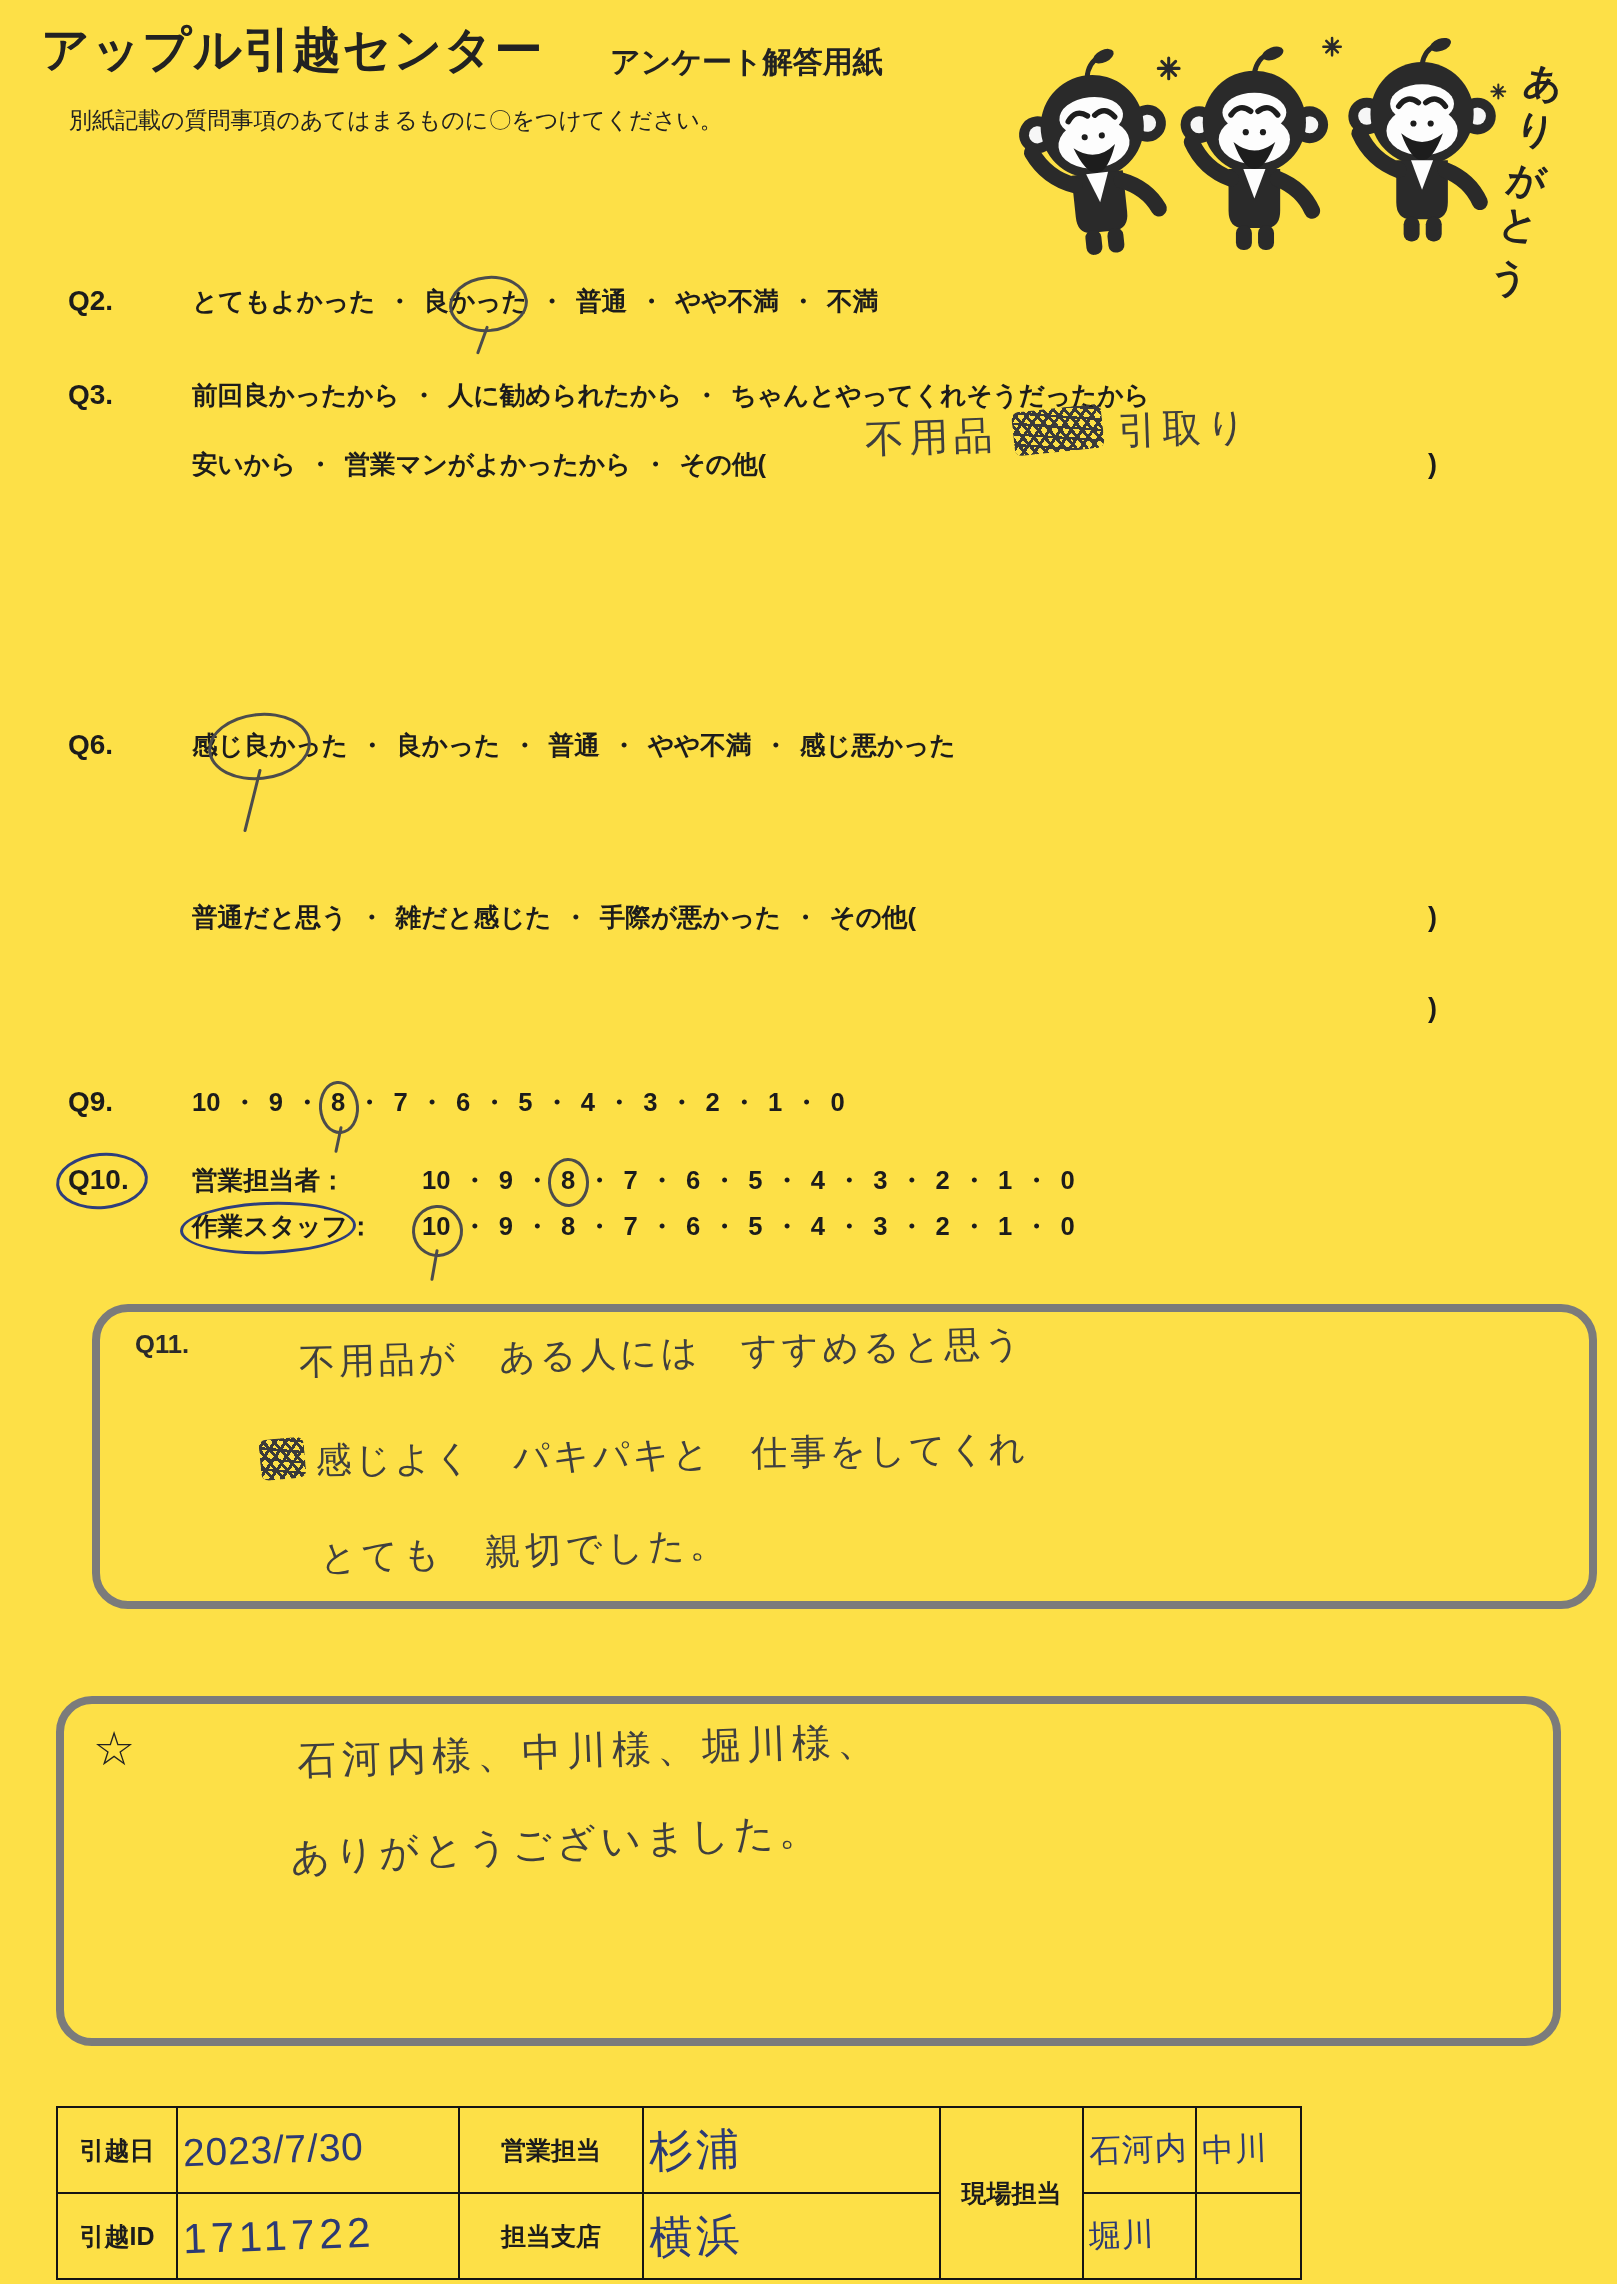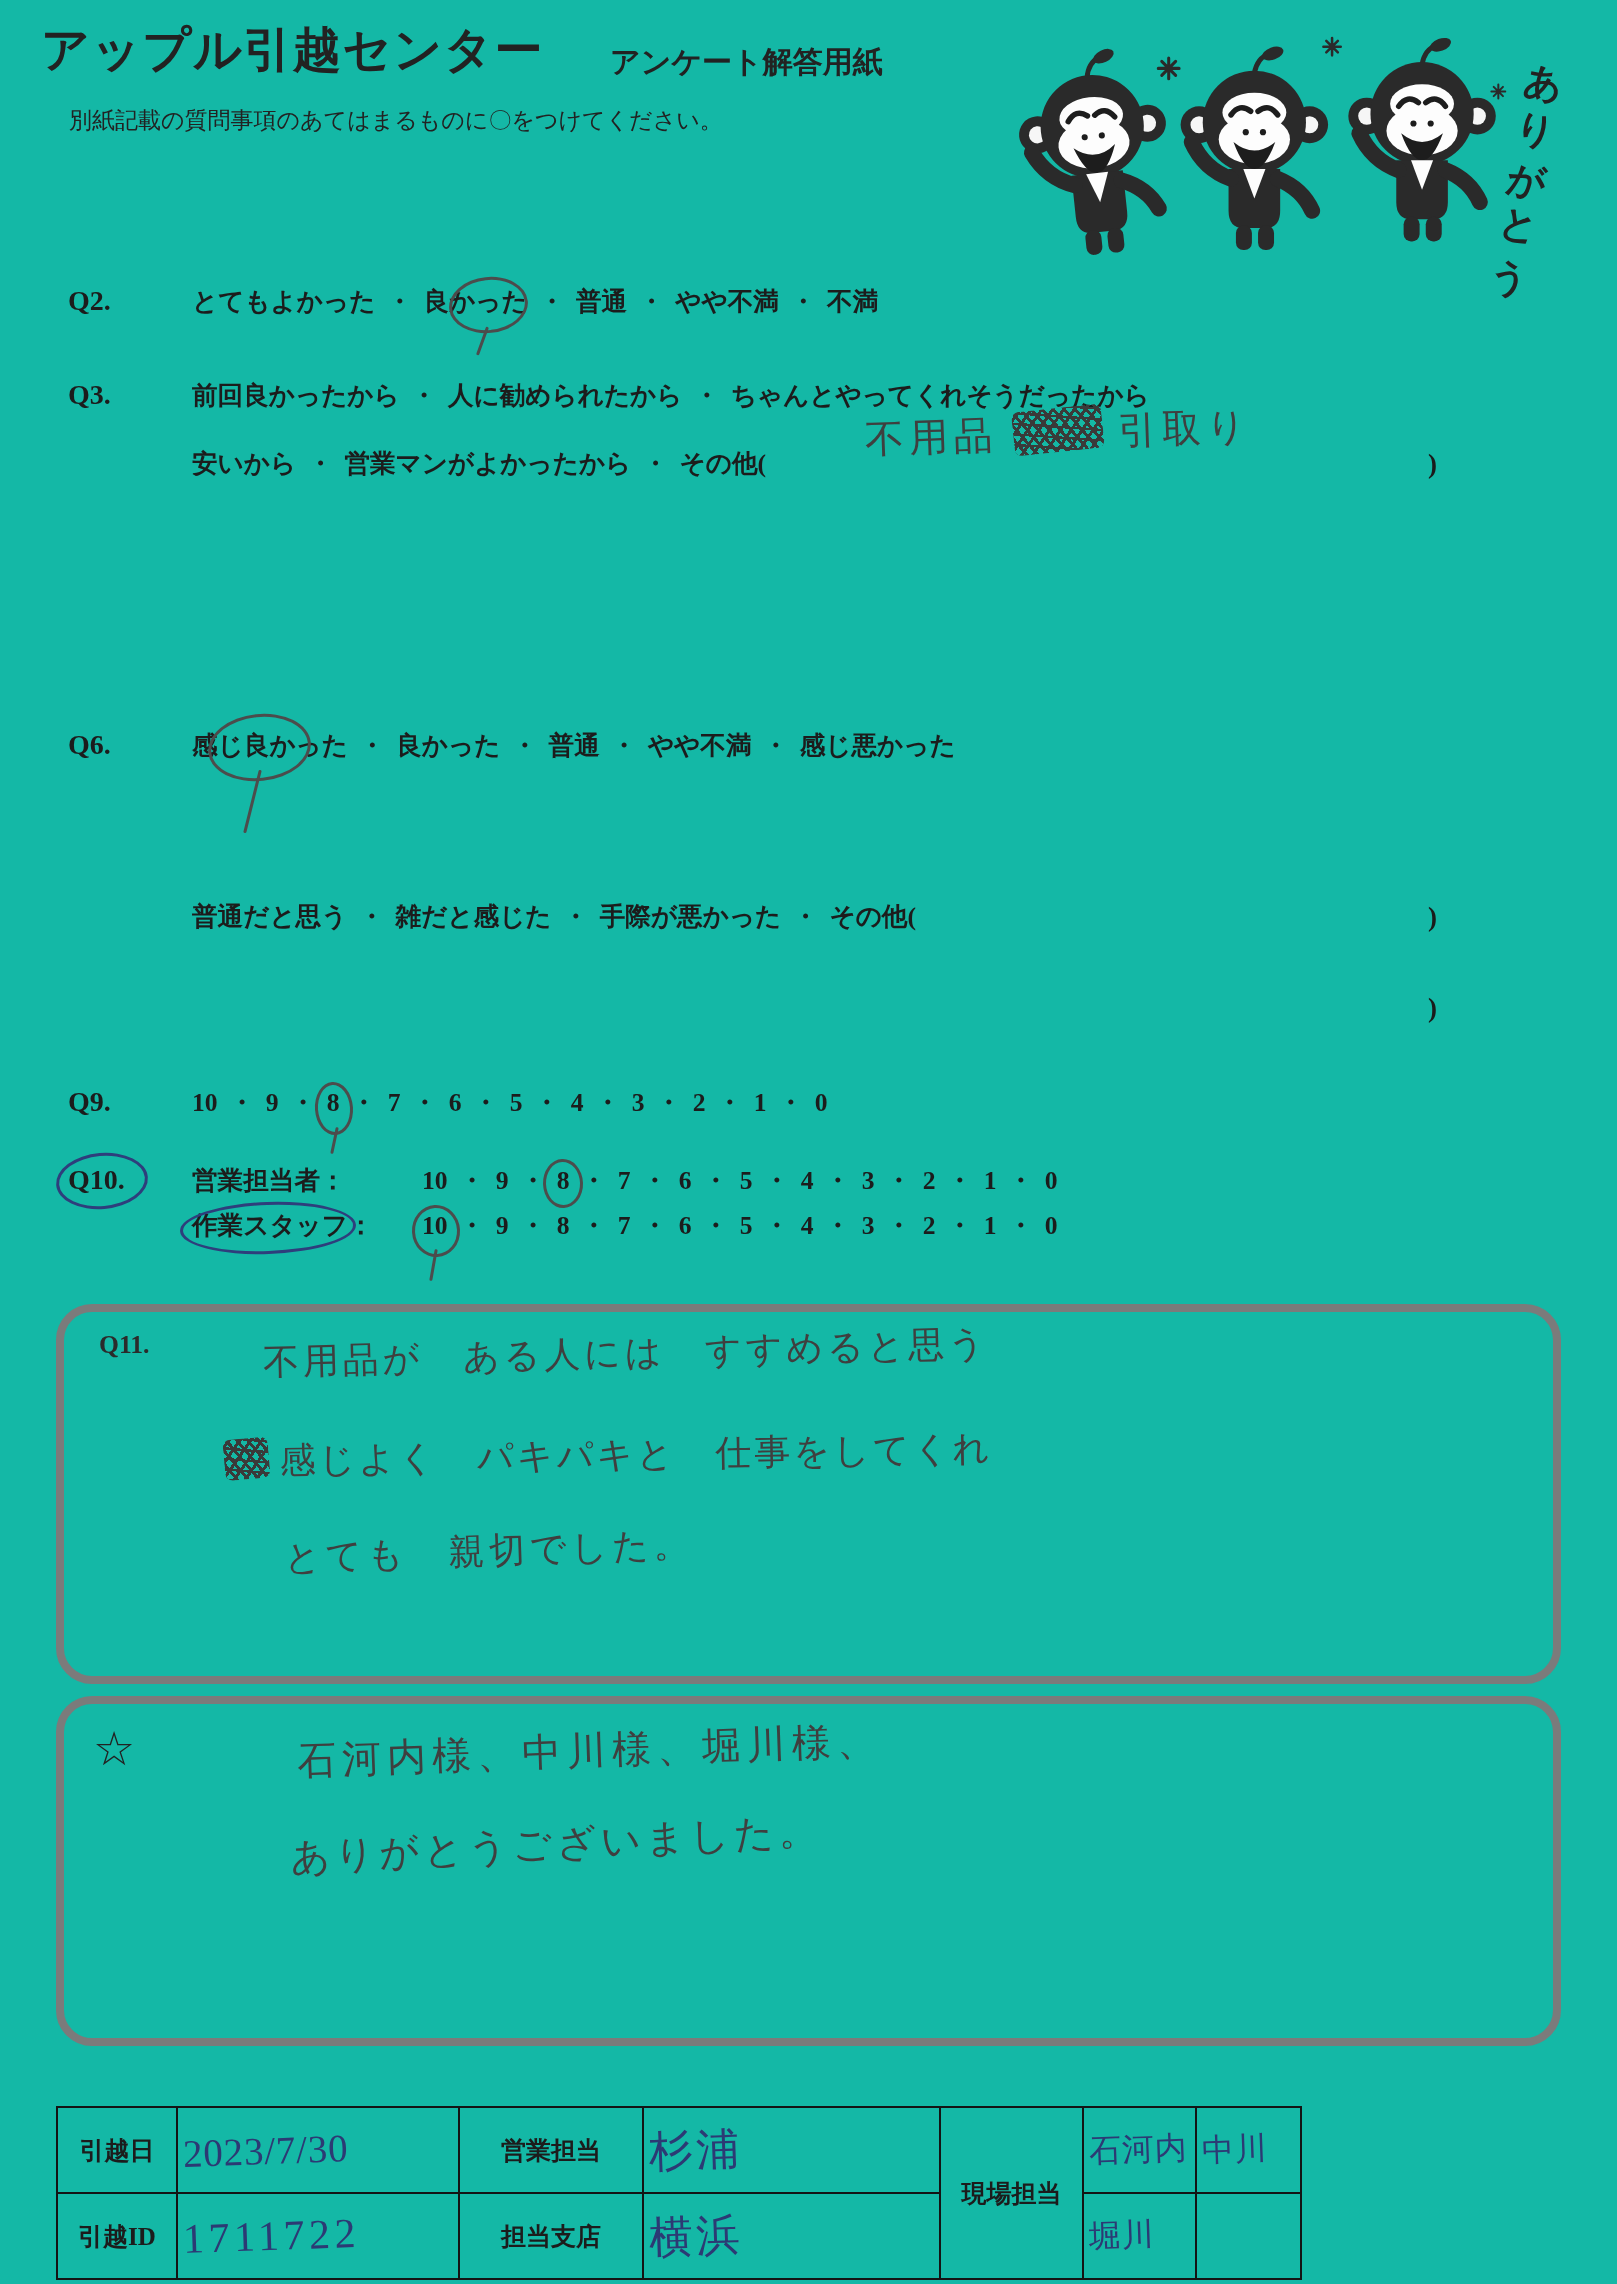--- a/index.html
+++ b/index.html
@@ -1,17 +1,17 @@
 <!DOCTYPE html>
 <html style="font-size:12px"><head>
 <meta charset="utf-8">
 <style>
   html,body{margin:0;padding:0;background:#d9d9d9;}
-  .page{position:relative;width:1617px;height:2284px;background:#14b8a6;overflow:hidden;
-        font-family:Liberation Serif, serif;color:#1b1b1b;}
+  .page{position:relative;width:1617px;height:2284px;background:#fde047;overflow:hidden;
+        font-family:Liberation Sans, sans-serif;color:#1b1b1b;}
 
   
   .title{position:absolute;left:41px;top:18px;margin:0;font-size:48px;font-weight:800;letter-spacing:1.5px;color:#222;}
   .subtitle{position:absolute;left:610px;top:42px;font-size:30px;font-weight:700;color:#222;}
   .instruction{position:absolute;left:69px;top:105px;margin:0;font-size:23px;font-weight:500;color:#222;}
 
   
   .mascots{position:absolute;left:1001px;top:21px;width:506px;height:248px;}
   .arigato{position:absolute;left:1504px;top:36px;height:248px;writing-mode:vertical-rl;
            font-size:38px;font-weight:800;letter-spacing:6px;transform:rotate(10deg);color:#222;}
@@ -60,21 +60,21 @@
   .scribble{display:inline-block;vertical-align:-6px;width:90px;height:44px;margin:0 15px;border-radius:7.5px;
     background:
       repeating-linear-gradient(55deg,#3a3a3a 0 3px,transparent 3px 8.3px),
       repeating-linear-gradient(-50deg,#3a3a3a 0 3px,transparent 3px 9px),
       repeating-linear-gradient(10deg,#3a3a3a 0 2.3px,transparent 2.3px 10.5px);
     transform:rotate(-4deg);}
   .scribble.small{width:45px;height:41px;margin:0 10.5px 0 0;}
 
   
   .bigbox{position:absolute;left:56px;width:1505px;border:8.3px solid #7b7b7b;border-radius:36px;box-sizing:border-box;}
-  #q11box{top:1304px;height:380px;}
+  #q11box{top:1304px;height:305px;margin-left:36px;}
   #starbox{top:1696px;height:350px;}
   .boxlabel{position:absolute;left:35px;top:18px;font-size:25.6px;font-weight:600;color:#2b2b2b;}
   .star{position:absolute;left:29px;top:16.6px;font-size:47px;font-weight:400;color:#222;}
   #q11box .bl1{left:199px;top:16.6px;font-size:36px;letter-spacing:3.8px;transform:rotate(-1.5deg);}
   #q11box .bl2{left:160px;top:119px;font-size:36px;letter-spacing:3px;transform:rotate(-1deg);}
   #q11box .bl3{left:220px;top:215px;font-size:36px;letter-spacing:4.5px;transform:rotate(-2deg);}
   #starbox .bl1{left:233px;top:19.6px;font-size:39px;letter-spacing:6px;transform:rotate(-2deg);}
   #starbox .bl2{left:226px;top:113px;font-size:39px;letter-spacing:4.5px;transform:rotate(-3deg);}
 
   

